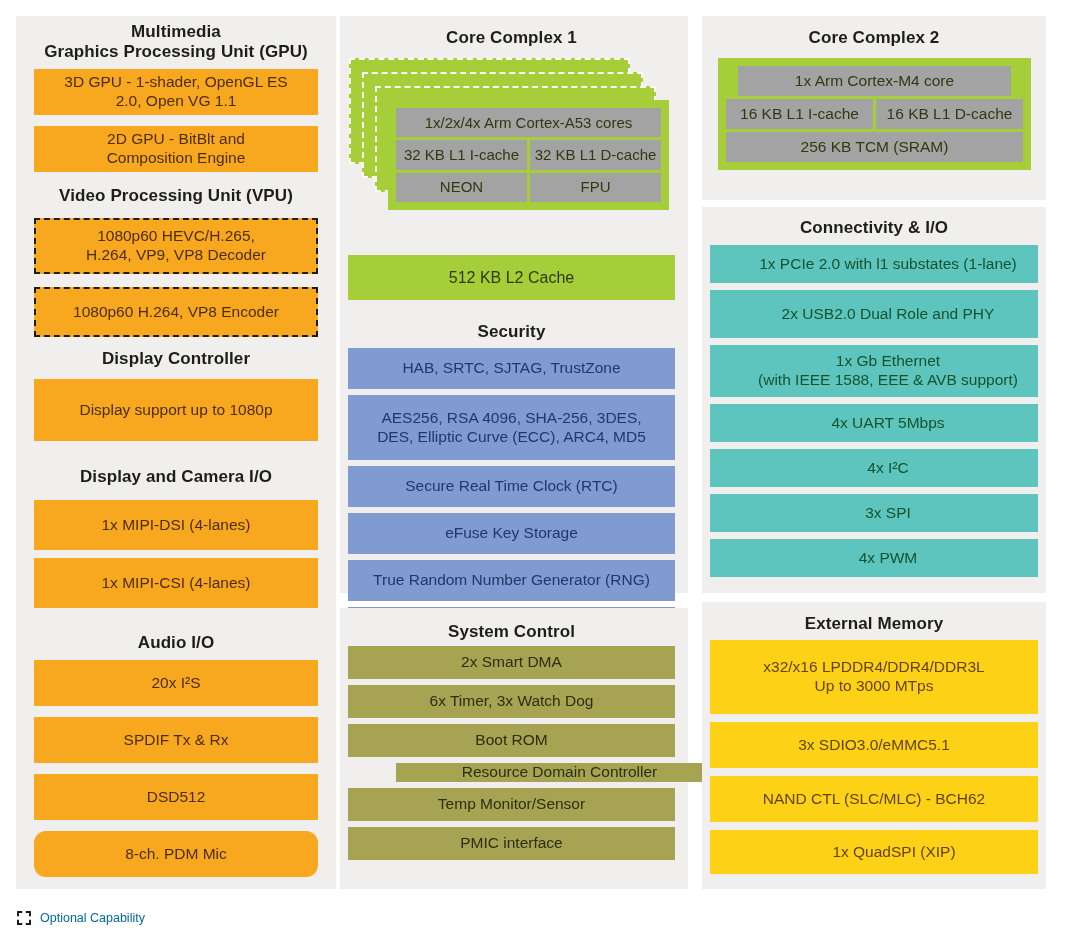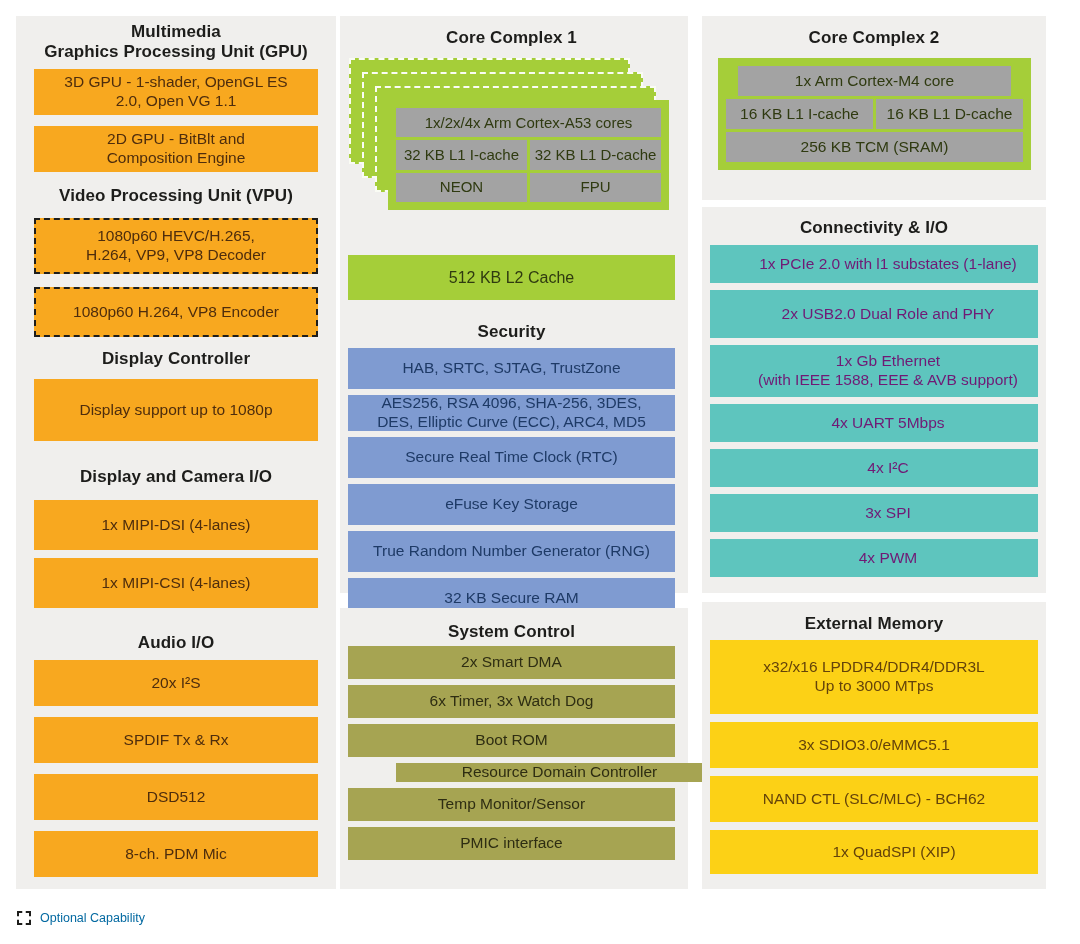--- a/index.html
+++ b/index.html
@@ -15,21 +15,21 @@
     text-align:center; color:#1d1d1b; letter-spacing:.1px;
   }
   .bar {
     display:flex; align-items:center; justify-content:center;
     text-align:center; font-size:15.5px; line-height:1.22;
     white-space:pre-line;
   }
   .c-orange { background:#f8a81f; color:#4e2d0d; }
   .c-blue   { background:#7f9bd1; color:#1e3a66; }
   .c-olive  { background:#a6a452; color:#2e2d12; }
-  .c-teal   { background:#5ec5be; color:#701a75;padding-left:28px; }
+  .c-teal   { background:#5ec5be; color:#14532d;padding-left:28px; }
   .c-yellow { background:#fcd116; color:#64430a; }
   .c-green  { background:#a5ce39; color:#2f3a10; }
   .c-green-l{ background:#a3a3a3; color:#2f3a10; }
   .optional { border:2px dashed #1d1d1b; }
   .lcol { padding:0 18px; }
   .lcol .bar { width:100%; }
   .mid-pad { padding:0 13px 0 8px; }
   .mid-pad .bar { width:100%; }
   .stack { position:relative; }
   .stack-card {
@@ -66,21 +66,21 @@
   <div class="bar c-orange" style="margin-top:10px; height:62px;">Display support up to 1080p</div>
 
   <div class="sec-title" style="margin-top:26px;">Display and Camera I/O</div>
   <div class="bar c-orange" style="margin-top:13px; height:50px;">1x MIPI-DSI (4-lanes)</div>
   <div class="bar c-orange" style="margin-top:8px; height:50px;">1x MIPI-CSI (4-lanes)</div>
 
   <div class="sec-title" style="margin-top:25px;">Audio I/O</div>
   <div class="bar c-orange" style="margin-top:7px; height:46px;">20x I²S</div>
   <div class="bar c-orange" style="margin-top:11px; height:46px;">SPDIF Tx &amp; Rx</div>
   <div class="bar c-orange" style="margin-top:11px; height:46px;">DSD512</div>
-  <div class="bar c-orange" style="margin-top:11px; height:46px;">8-ch. PDM Mic</div>
+  <div class="bar c-orange" style="margin-top:11px; height:46px;border-radius:12px;">8-ch. PDM Mic</div>
 </div>
 
 <div class="panel mid-pad" style="left:340px; top:16px; width:348px; height:577px;">
   <div class="sec-title" style="margin-top:12px;">Core Complex 1</div>
 
   <div class="stack" style="height:160px; margin:10px -13px 0 -8px;">
     <div class="stack-card" style="left:9px;  top:0;"></div>
     <div class="stack-card" style="left:22px; top:14px;"></div>
     <div class="stack-card" style="left:35px; top:28px;"></div>
     <div class="core-card" style="position:absolute; left:48px; top:42px; width:281px; height:110px;">
@@ -93,21 +93,21 @@
         <div class="bar c-green-l" style="font-size:15px;">NEON</div>
         <div class="bar c-green-l" style="font-size:15px;">FPU</div>
       </div>
     </div>
   </div>
 
   <div class="bar c-green" style="margin-top:37px; height:45px; font-size:16px;">512 KB L2 Cache</div>
 
   <div class="sec-title" style="margin-top:22px;">Security</div>
   <div class="bar c-blue" style="margin-top:6px; height:41px;">HAB, SRTC, SJTAG, TrustZone</div>
-  <div class="bar c-blue" style="margin-top:6px; height:36px;">AES256, RSA 4096, SHA-256, 3DES,
+  <div class="bar c-blue" style="margin-top:6px; height:65px;">AES256, RSA 4096, SHA-256, 3DES,
 DES, Elliptic Curve (ECC), ARC4, MD5</div>
   <div class="bar c-blue" style="margin-top:6px; height:41px;">Secure Real Time Clock (RTC)</div>
   <div class="bar c-blue" style="margin-top:6px; height:41px;">eFuse Key Storage</div>
   <div class="bar c-blue" style="margin-top:6px; height:41px;">True Random Number Generator (RNG)</div>
   <div class="bar c-blue" style="margin-top:6px; height:40px;">32 KB Secure RAM</div>
 </div>
 
 <div class="panel mid-pad" style="left:340px; top:608px; width:348px; height:281px;">
   <div class="sec-title" style="margin-top:14px;">System Control</div>
   <div class="bar c-olive" style="margin-top:4px; height:33px;">2x Smart DMA</div>

